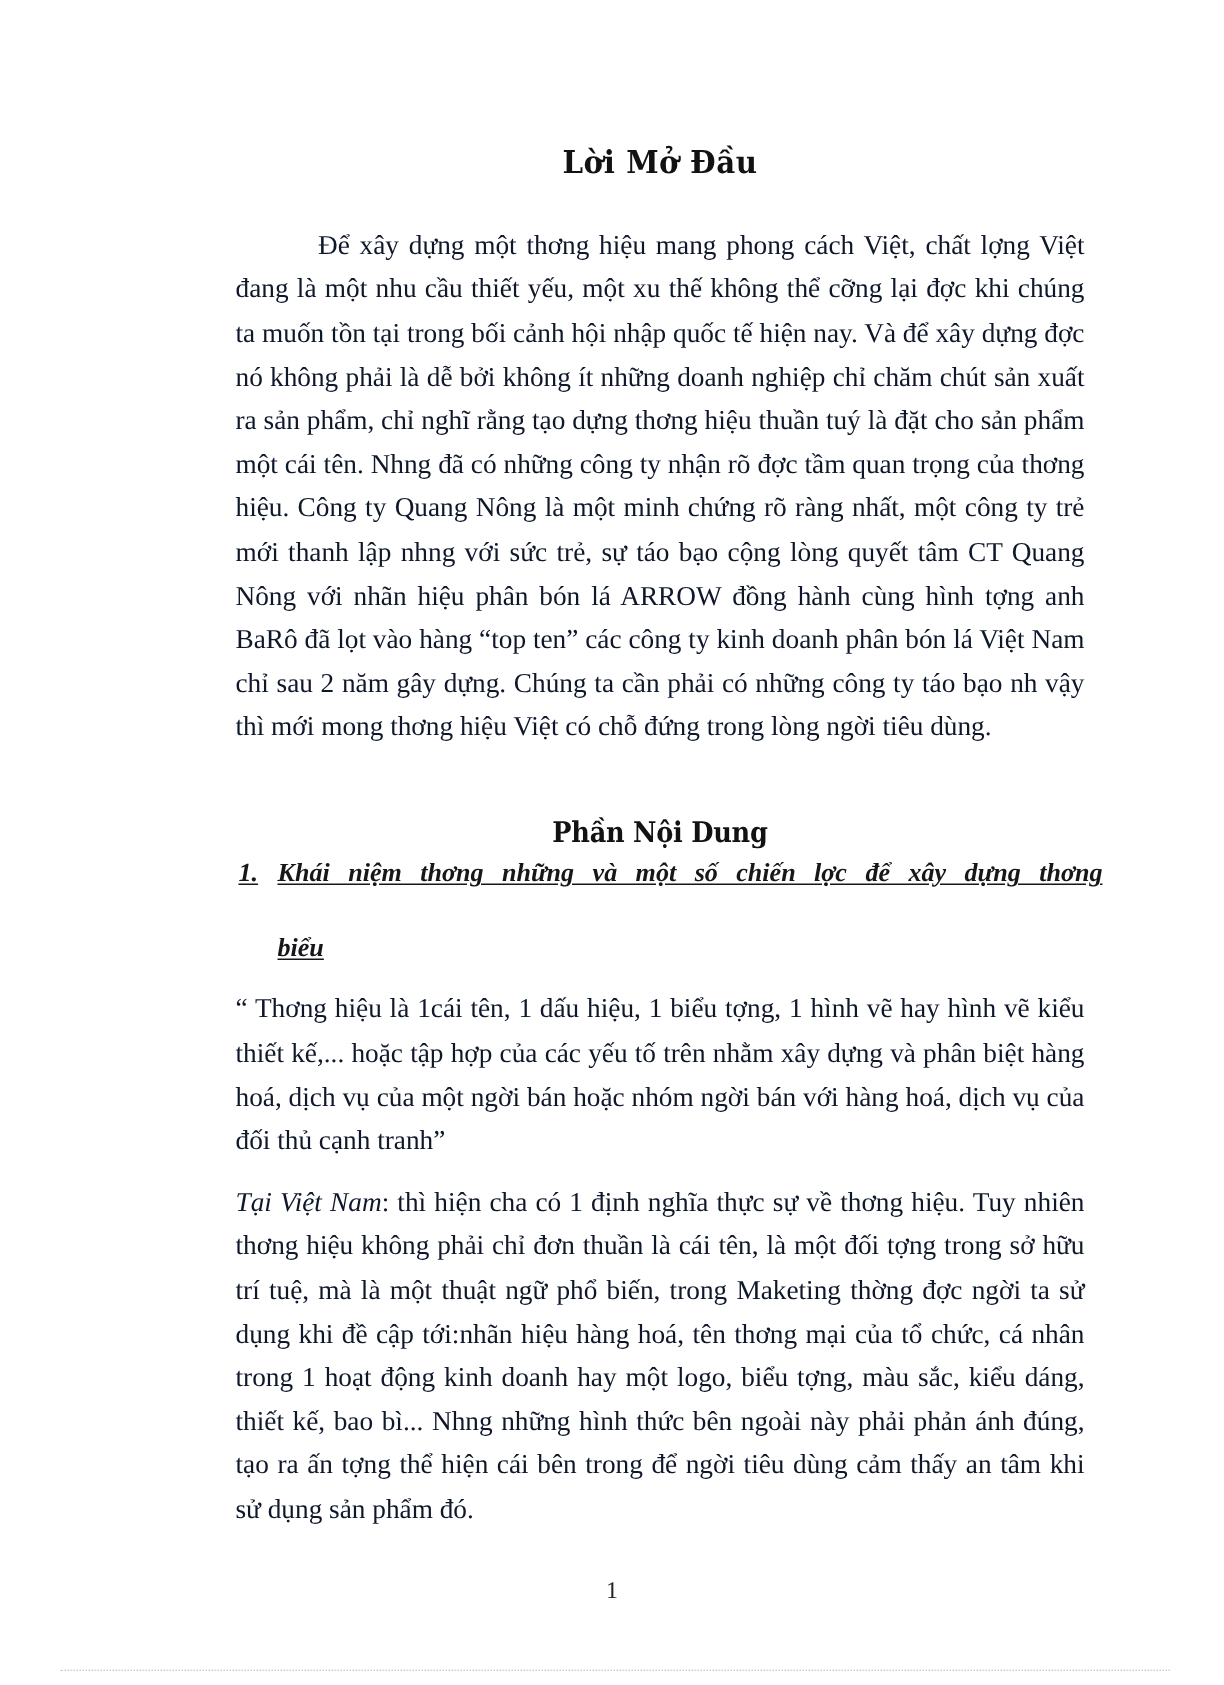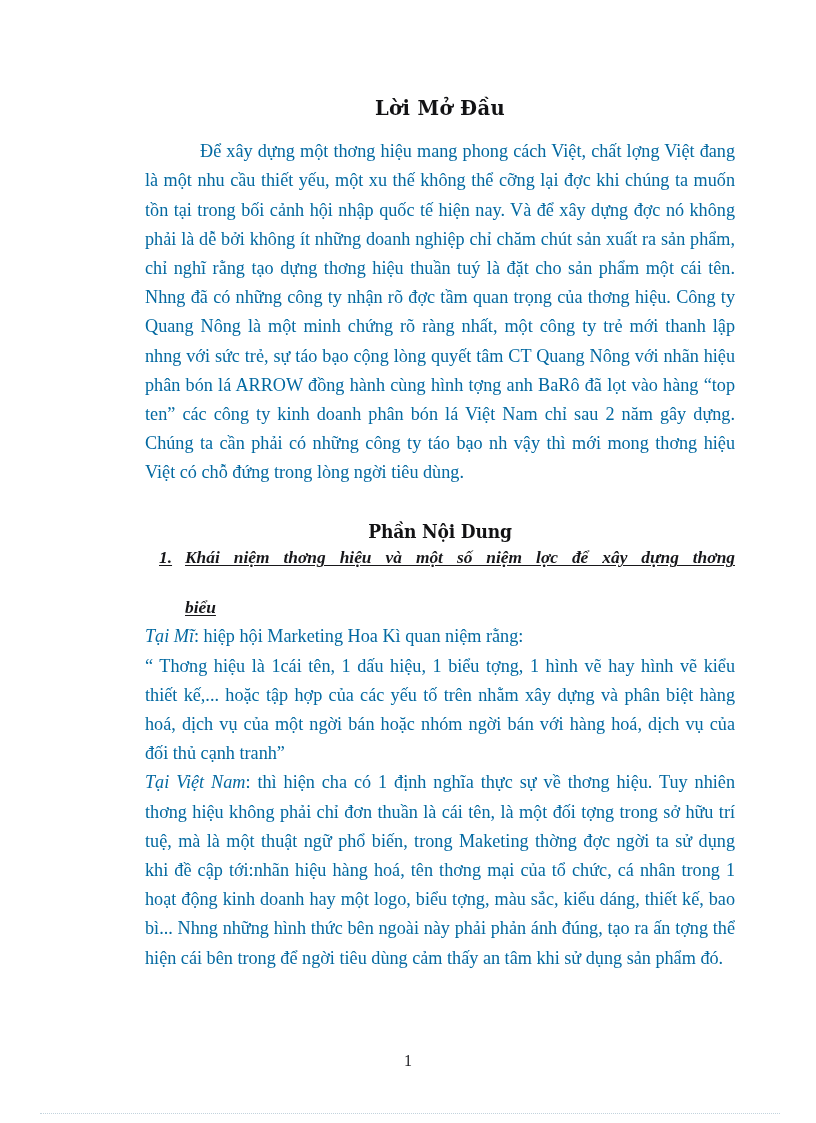--- a/index.html
+++ b/index.html
@@ -48,22 +48,22 @@
     line-height: 1.15;
     transform: scaleX(0.9);
     transform-origin: center;
   }
 
   
   .para {
     text-align: justify;
     font-size: 18.2px;
     line-height: 29.2px;
-    margin: 0;
-    color: #0369a1;
+    margin: 12px;
+    color: #0f172a;
     hyphens: none;
   }
   .para.lead {
     text-indent: 55px;
   }
   .para.nojust {
     text-align: left;
   }
 
   .spacer-intro { height: 18px; }
@@ -151,31 +151,28 @@
 
     <div class="spacer-before-section"></div>
 
     <h2 class="section-title">Phần Nội Dung</h2>
 
     <div class="spacer-after-heading"></div>
 
     <div class="numbered-heading">
       <span class="num">1.</span>
       <span class="htext">
-        <span class="l1">Khái niệm thơng  hiệu và một số niệm lợc  để xây dựng thơng</span>
+        <span class="l1">Khái niệm thơng  những và một số chiến lợc  để xây dựng thơng</span>
         <span class="l2">biểu</span>
       </span>
     </div>
 
     <div class="spacer-sm"></div>
 
 
-    <p class="para nojust">
-      <span class="ital">Tại Mĩ</span><span>: hiệp hội Marketing Hoa Kì quan niệm rằng:</span>
-    </p>
 
     <p class="para">“ Thơng  hiệu là 1cái tên, 1 dấu hiệu, 1 biểu tợng,  1 hình vẽ hay hình vẽ kiểu thiết kế,... hoặc tập hợp của các yếu tố trên nhằm xây dựng và phân biệt hàng hoá, dịch vụ của một ngời  bán hoặc nhóm ngời  bán với hàng hoá, dịch vụ của đối thủ cạnh tranh”</p>
 
     <p class="para">
       <span class="ital">Tại Việt Nam</span><span>: thì hiện cha  có 1 định nghĩa thực sự về thơng  hiệu. Tuy nhiên thơng  hiệu không phải chỉ đơn thuần là cái tên, là một đối tợng trong sở hữu trí tuệ, mà là một thuật ngữ phổ biến, trong Maketing thờng đợc  ngời  ta sử dụng khi đề cập tới:nhãn hiệu hàng hoá, tên thơng  mại của tổ chức, cá nhân trong 1 hoạt động kinh doanh hay một logo, biểu tợng,  màu sắc, kiểu dáng, thiết kế, bao bì... Nhng  những hình thức bên ngoài này phải phản ánh đúng, tạo ra ấn tợng  thể hiện cái bên trong để ngời  tiêu dùng cảm thấy an tâm khi sử dụng sản phẩm đó.</span>
     </p>
 
   </div>
 
   <div class="page-number">1</div>

